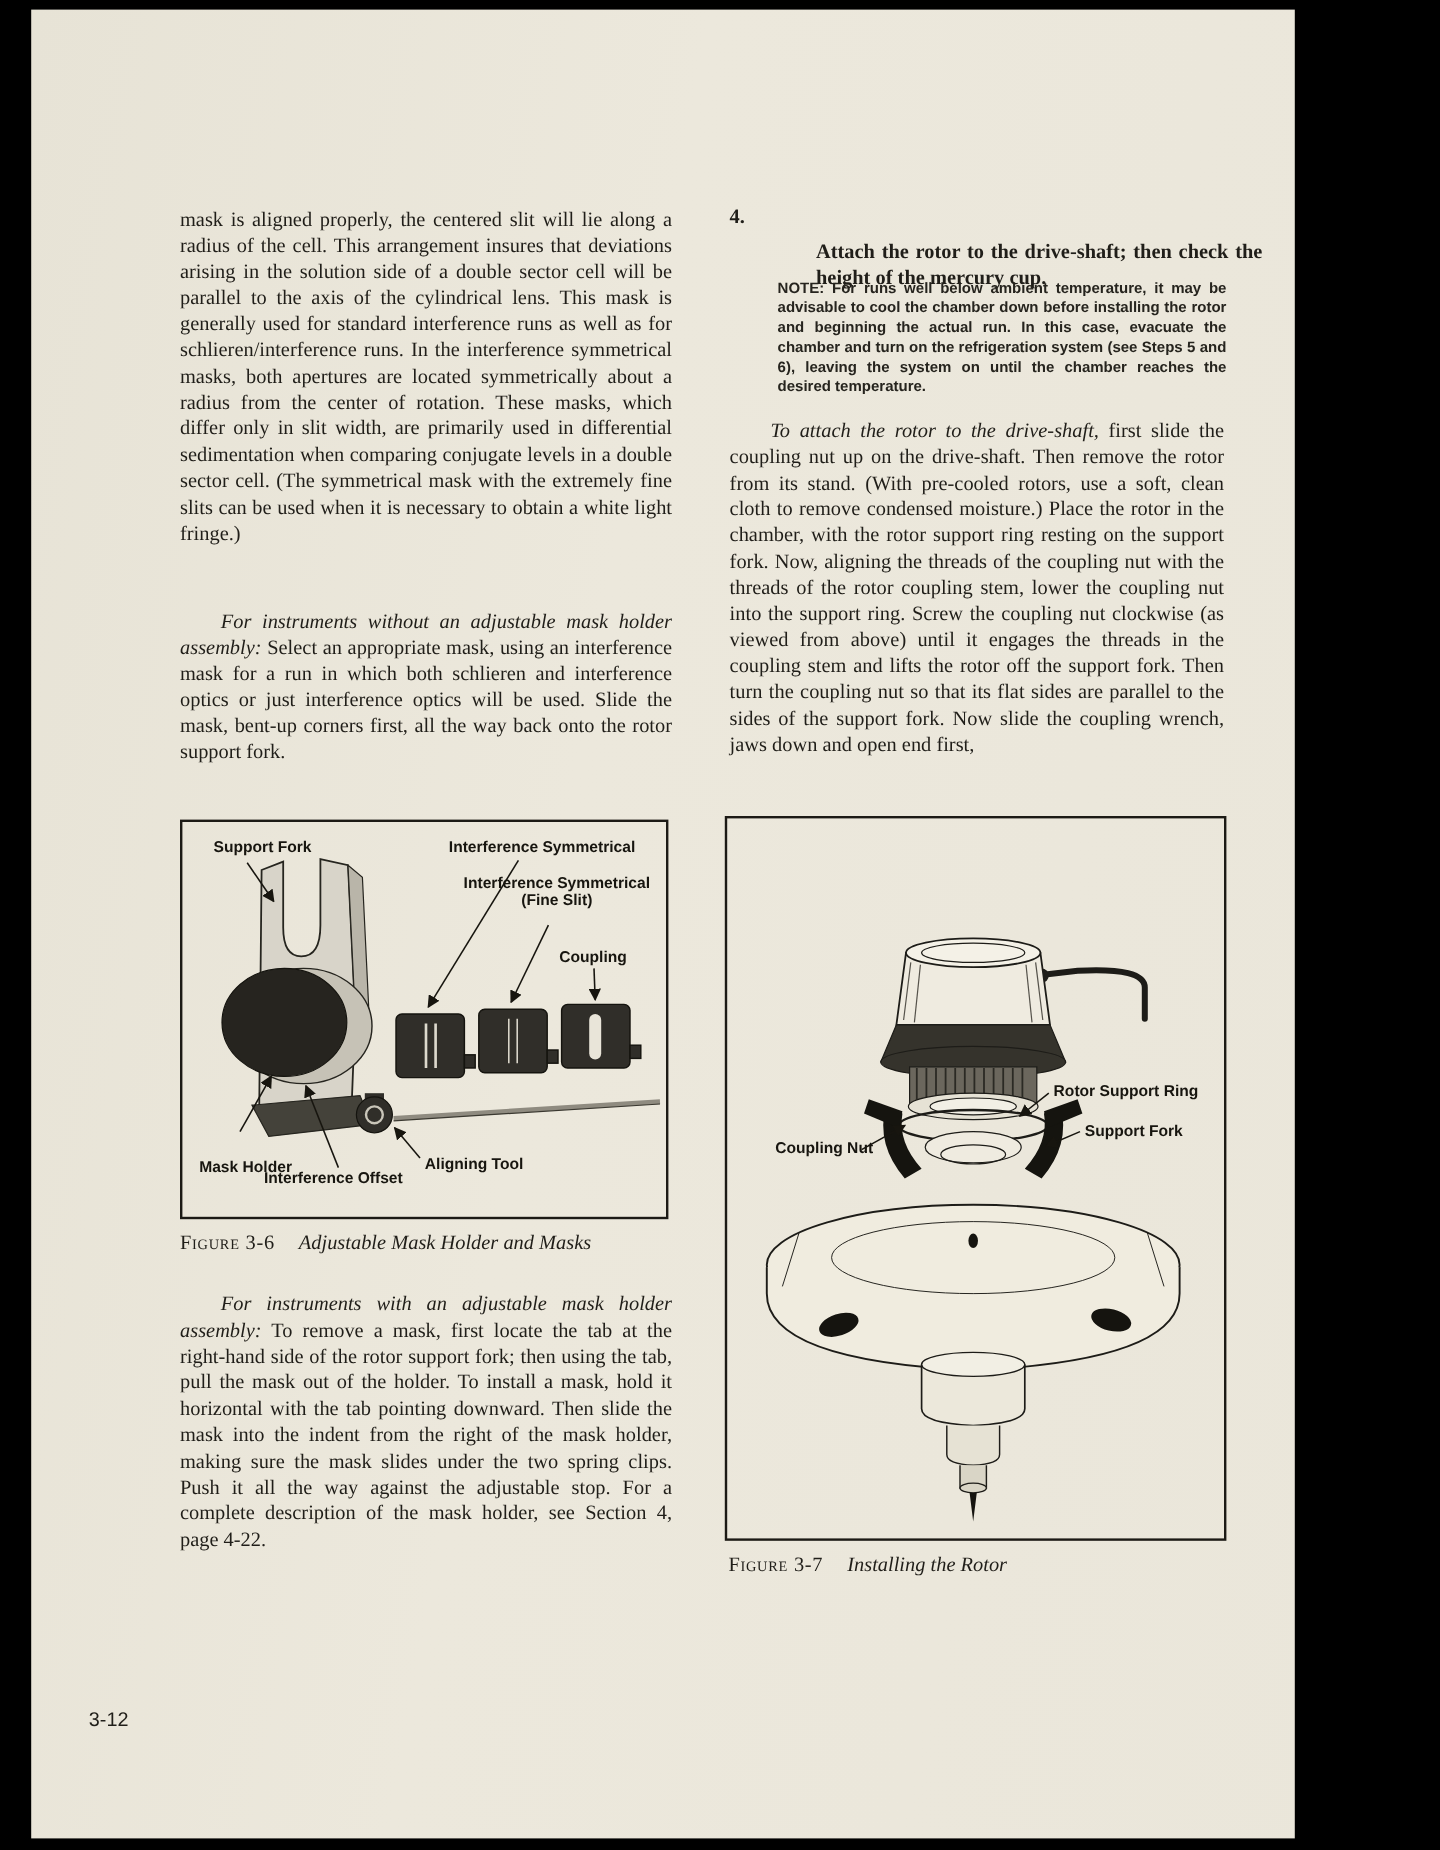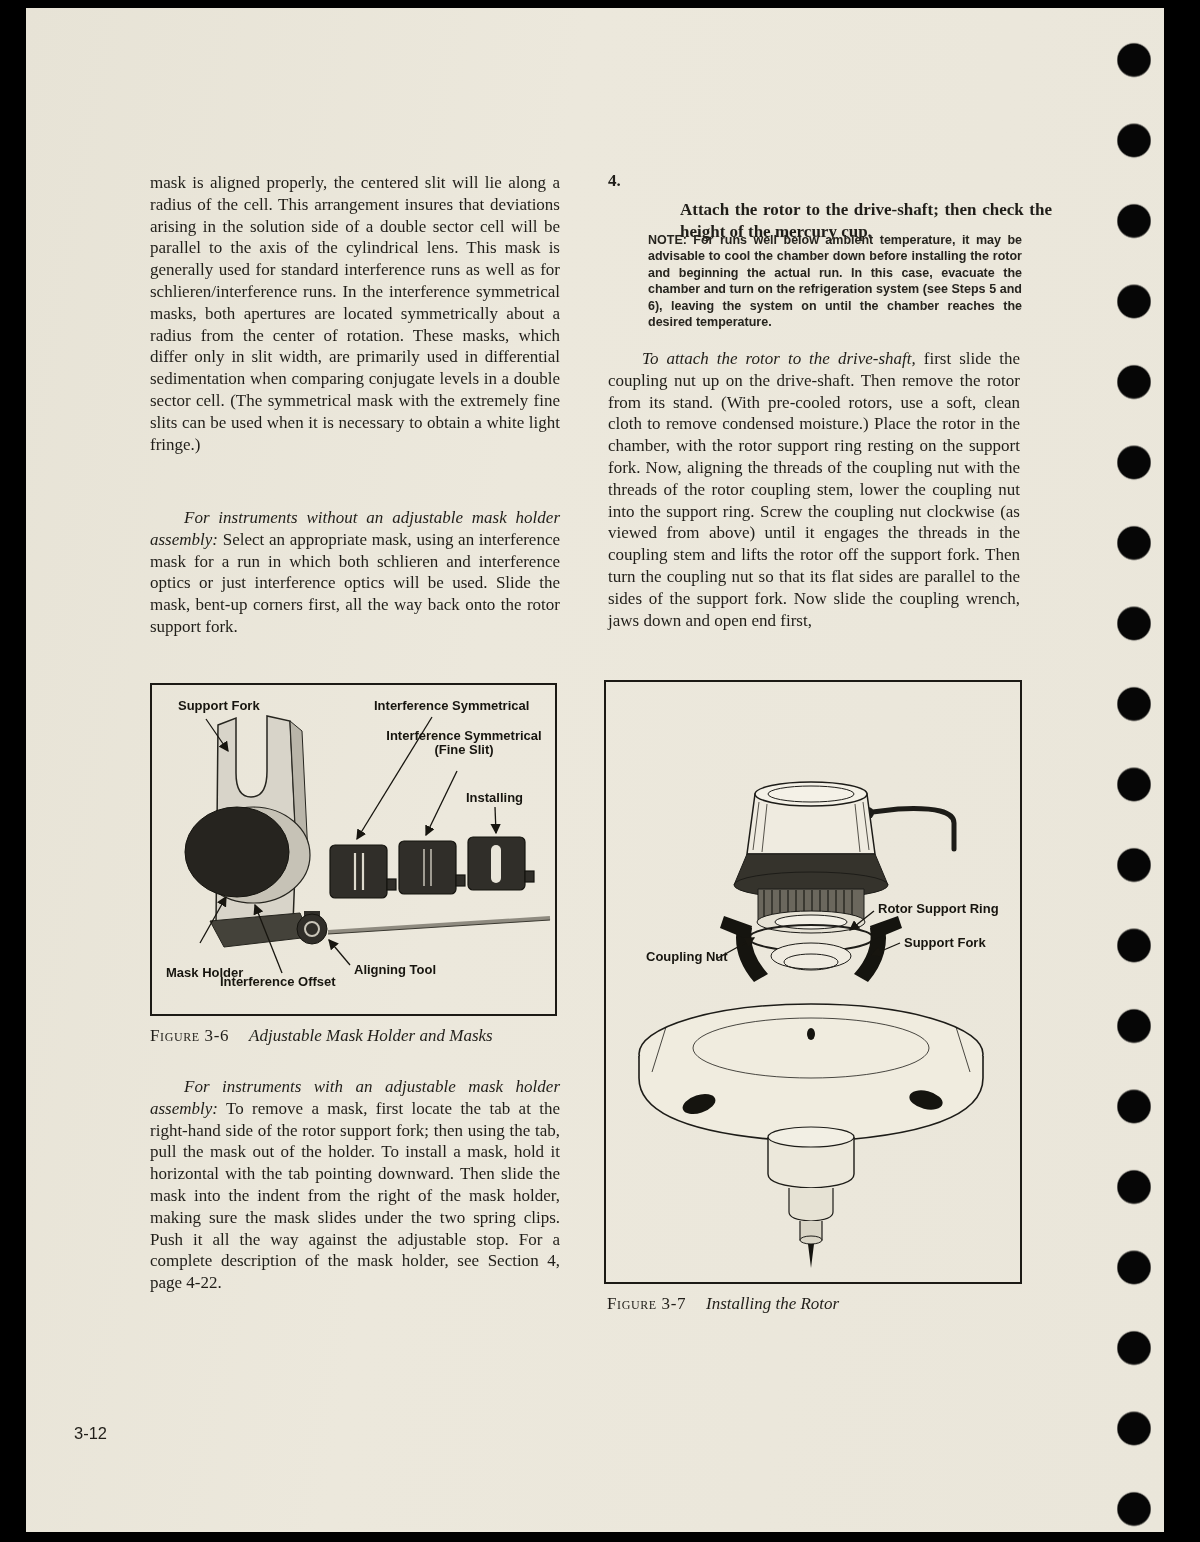--- a/index.html
+++ b/index.html
@@ -1,17 +1,17 @@
 <!DOCTYPE html>
 <html><head>
 <meta charset="utf-8">
 <style>
   html,body { margin:0; padding:0; background:#000; }
   .canvas {
-    position:relative; width:1164px; height:1542px;
+    position:relative; width:1079px; height:1542px;
     background:#000; overflow:hidden;
     font-family:"Liberation Serif", serif;
   }
   .page {
     position:absolute; left:26px; top:8px; width:1148px; height:1524px;
     background:linear-gradient(100deg,#e7e3d6 0%, #ece8dc 40%, #eae6da 100%);
   }
   .punch-holes {
     position:absolute; left:1086px; top:0; width:44px; height:1524px;
     background-image: radial-gradient(circle at 22px 40px, #060606 16px, rgba(0,0,0,0) 17.5px);
@@ -114,21 +114,21 @@
           <path d="M130,288 L103,220" marker-end="url(#ah36)"></path>
           <path d="M198,280 L177,255" marker-end="url(#ah36)"></path>
         </g>
       </svg>
       <span class="figlabel" style="left:26px; top:14px;">Support Fork</span>
       <span class="figlabel" style="left:222px; top:14px;">Interference Symmetrical</span>
       <div class="figlabel figlabel-center" style="left:226px; top:44px; width:172px;">
         <span>Interference Symmetrical</span><br>
         <span>(Fine Slit)</span>
       </div>
-      <span class="figlabel" style="left:314px; top:106px;">Installing</span>
+      <span class="figlabel" style="left:314px; top:106px;">Coupling</span>
       <span class="figlabel" style="left:14px; top:262px;margin-top:19px;">Mask Holder</span>
       <span class="figlabel" style="left:68px; top:290px;">Interference Offset</span>
       <span class="figlabel" style="left:202px; top:278px;">Aligning Tool</span>
     </div>
 
     <div class="caption" style="left:124px; top:1018px;"><span class="cap-label">Figure 3-6</span><span class="cap-title">Adjustable Mask Holder and Masks</span></div>
 
     <div class="body-text indented" style="left:124px; top:1068px;"><span class="lead-italic">For instruments with an adjustable mask holder assembly:</span><span> To remove a mask, first locate the tab at the right-hand side of the rotor support fork; then using the tab, pull the mask out of the holder. To install a mask, hold it horizontal with the tab pointing downward. Then slide the mask into the indent from the right of the mask holder, making sure the mask slides under the two spring clips. Push it all the way against the adjustable stop. For a complete description of the mask holder, see Section 4, page 4-22.</span></div>
 
     <span class="step-number" style="left:582px; top:163px;">4.</span>

